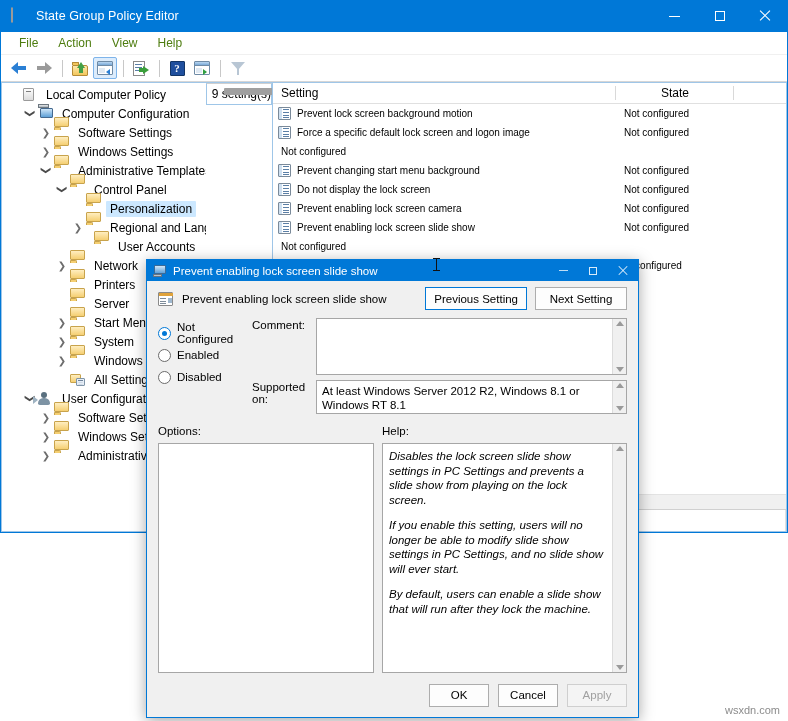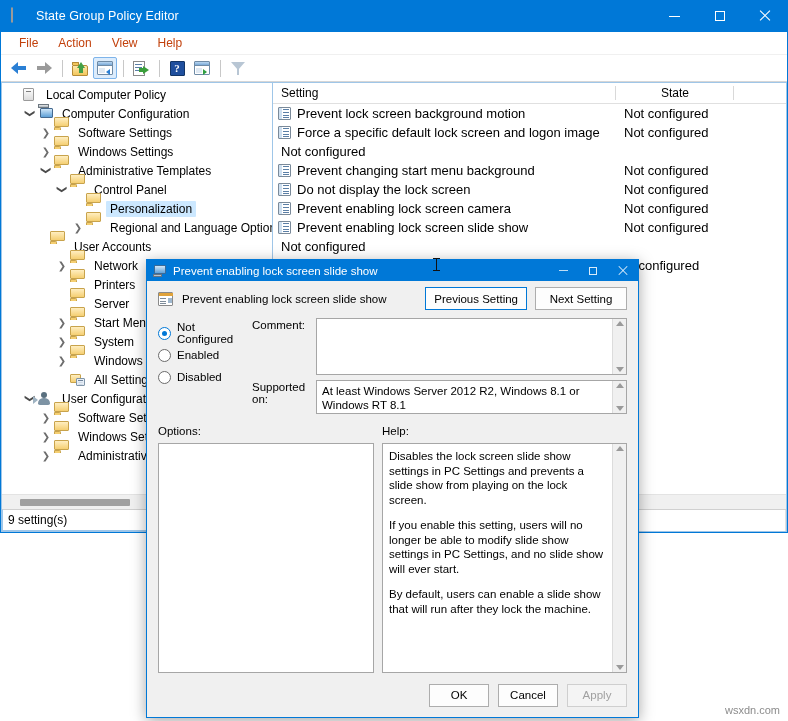--- a/index.html
+++ b/index.html
@@ -83,21 +83,21 @@
     background: #ffffff;
     display: flex;
     align-items: center;
     padding-left: 8px;
     flex: none;
     border-bottom: 1px solid #f0f0f0;
   }
   .menu-item {
     padding: 3px 10px;
     font-size: 12px;
-    color: #c2410c;
+    color: #4d7c0f;
     white-space: nowrap;
   }
 
   
   #toolbar {
     height: 27px;
     background: #ffffff;
     display: flex;
     align-items: center;
     padding-left: 6px;
@@ -205,21 +205,20 @@
   }
 
   
   #tree-pane {
     width: 271px;
     flex: none;
     background: #ffffff;
     border: 1px solid #9fc6e8;
     border-right: none;
     display: flex;
-    flex-direction: column;
     overflow: hidden;
     position: relative;
   }
   #tree-scroll { flex: 1; overflow: hidden; padding-top: 2px; }
   .tnode {
     display: flex; align-items: center;
     height: 19px;
     white-space: nowrap;
     font-size: 12px;
   }
@@ -350,21 +349,21 @@
     width: 1px; background: #d9d9d9;
   }
   .lh-setting { width: 343px; flex: none; padding-left: 8px; }
   .lh-state   { width: 118px; flex: none; justify-content: center; }
   .lh-rest    { flex: 1; }
 
   #list-rows { flex: 1; overflow: hidden; }
   .lrow {
     display: flex; align-items: center;
     height: 19px;
-    font-size: 13px;
+    font-size: 10px;
     white-space: nowrap;
   }
   .lrow .c-setting { width: 343px; flex: none; display: flex; align-items: center; padding-left: 5px; }
   .lrow .c-state   { width: 118px; flex: none; text-align: left; padding-left: 8px; }
 
   .ic-policy { width: 14px; height: 13px; margin-right: 5px; flex: none; position: relative; }
   .ic-policy .pbox {
     position: absolute; left: 0; top: 0; width: 13px; height: 13px;
     background: #fff; border: 1px solid #7a8a9a; border-radius: 1px;
   }
@@ -532,21 +531,21 @@
     min-height: 0;
     gap: 8px;
   }
   .pane {
     background: #fff;
     border: 1px solid #a6a6a6;
     display: flex;
     min-height: 0;
   }
   #options-pane { width: 216px; flex: none; }
-  #help-pane { flex: 1; min-width: 0; }
+  #help-pane { flex: 1; min-width: 0; font-style: italic; }
   #help-pane .inner {
     flex: 1; padding: 5px 6px; font-size: 11.5px; line-height: 14.5px; overflow: hidden;
   }
   #help-pane .inner p { margin: 0 0 11px 0; }
 
   
   #dlg-footer {
     height: 44px; flex: none;
     display: flex; align-items: center; justify-content: flex-end;
     padding-right: 11px;
@@ -709,21 +708,21 @@
           <div class="tnode selected" style="padding-left: 68px;">
             <span class="chev"></span>
             <span class="ticon"><span class="ic-folder"><span class="tb2"></span><span class="base"></span></span></span>
             <span class="lbl">Personalization</span>
           </div>
           <div class="tnode" style="padding-left: 68px;">
             <span class="chev">❯</span>
             <span class="ticon"><span class="ic-folder"><span class="tb2"></span><span class="base"></span></span></span>
             <span class="lbl">Regional and Language Option</span>
           </div>
-          <div class="tnode" style="padding-left: 32px;">
+          <div class="tnode" style="padding-left: 40px; margin-left: 36px;">
             <span class="chev"></span>
             <span class="ticon"><span class="ic-folder"><span class="tb2"></span><span class="base"></span></span></span>
             <span class="lbl">User Accounts</span>
           </div>
           <div class="tnode" style="padding-left: 52px;">
             <span class="chev">❯</span>
             <span class="ticon"><span class="ic-folder"><span class="tb2"></span><span class="base"></span></span></span>
             <span class="lbl">Network</span>
           </div>
           <div class="tnode" style="padding-left: 52px;">

